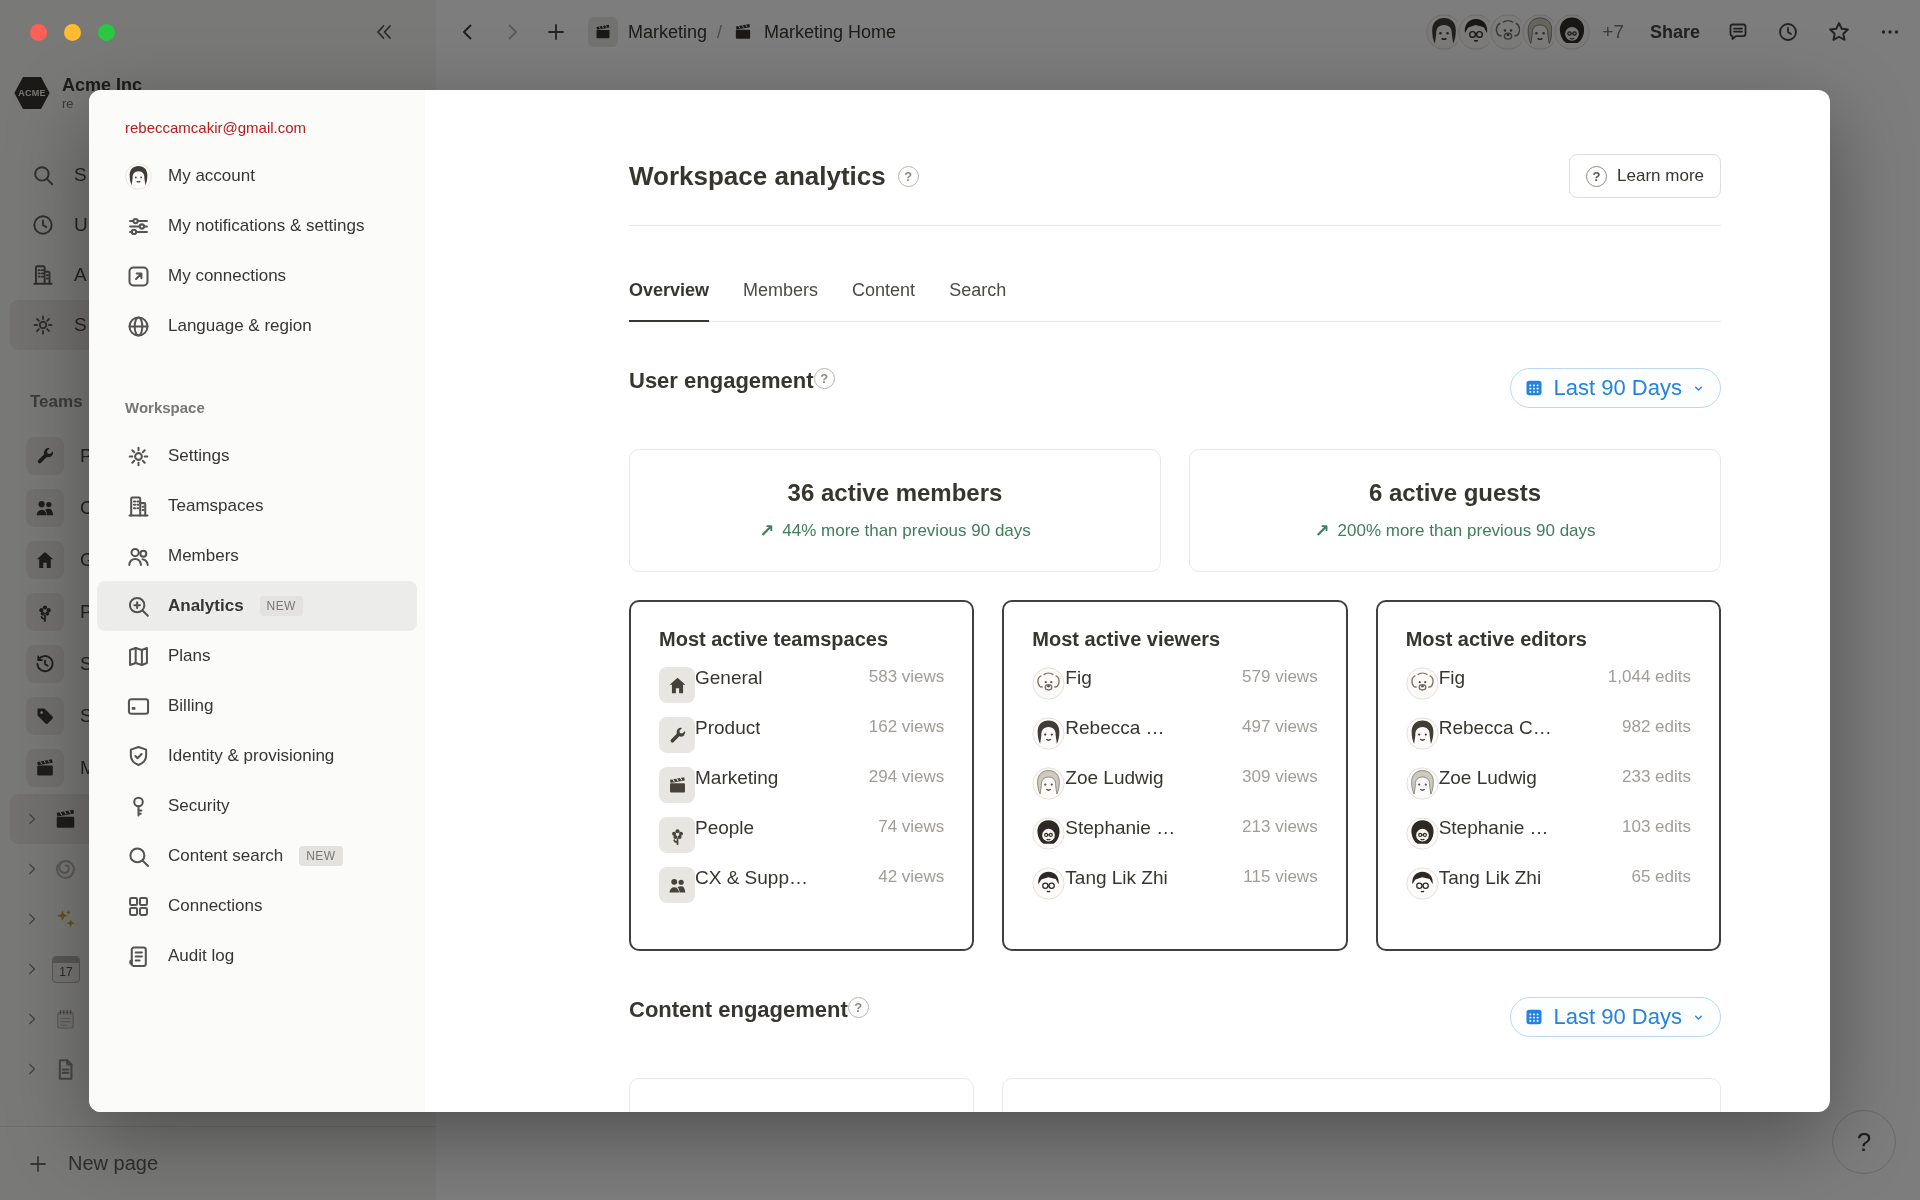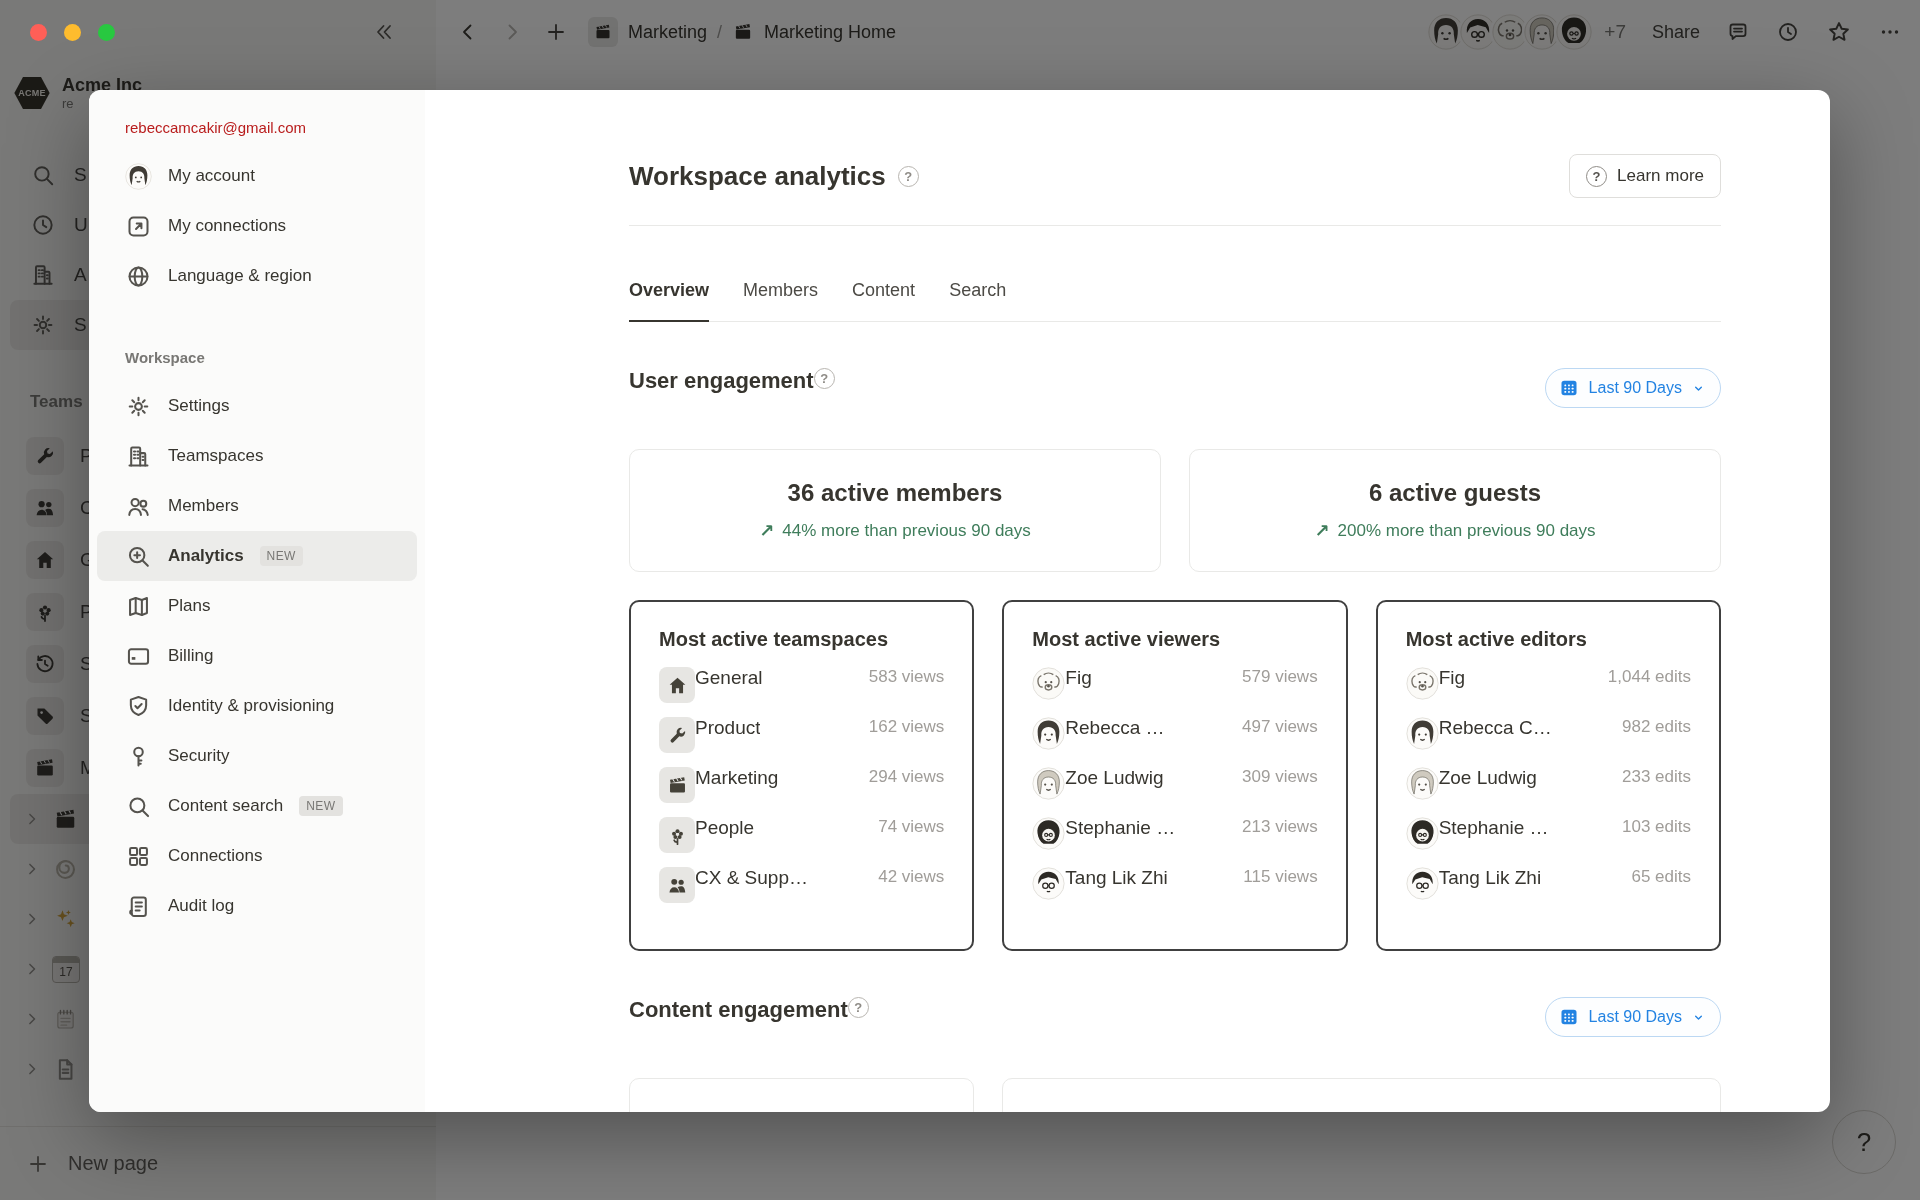--- a/index.html
+++ b/index.html
@@ -16,21 +16,21 @@
   .nav-ctls{position:absolute;left:456px;top:0;height:64px;display:flex;align-items:center;gap:20px}
   .crumb{display:flex;align-items:center;gap:10px;font-size:18px;color:#37352f}
   .crumb .badge-ic{width:30px;height:30px;border-radius:6px;background:#e9e8e6;display:flex;align-items:center;justify-content:center;color:#33312c}
   .crumb .sep{color:#9b9a97}
   .top-right{position:absolute;right:18px;top:0;height:64px;display:flex;align-items:center;gap:26px;color:#44423d}
   .avatars{display:flex;align-items:center}
   .av{width:36px;height:36px;border-radius:50%;background:#fcfbf9;border:2px solid #fff;margin-left:-8px;overflow:hidden}
   .av:first-child{margin-left:0}
   .av svg{width:100%;height:100%;display:block}
   .plus7{font-size:19px;color:#787774;margin-left:10px}
-  .share{font-size:18px;font-weight:400}
+  .share{font-size:18px;font-weight:700}
 
   
   .sidebar{position:absolute;top:64px;bottom:74px;left:0;width:436px;background:#f7f7f5;overflow:hidden}
   .acme-row{height:46px;margin:6px 14px 0;display:flex;align-items:center;gap:12px}
   .acme-logo{width:36px;height:34px;background:#343129;color:#f2f0eb;font-size:9px;font-weight:bold;
     display:flex;align-items:center;justify-content:center;letter-spacing:.3px;
     clip-path:polygon(25% 3%,75% 3%,99% 50%,75% 97%,25% 97%,1% 50%)}
   .acme-name{font-size:18px;font-weight:600;line-height:21px}
   .acme-sub{font-size:13px;color:#787774;line-height:15px}
   .sb-row{height:50px;display:flex;align-items:center;padding:0 14px 0 30px;gap:18px;font-size:19px;color:#454340}
@@ -84,21 +84,21 @@
     display:flex;align-items:center;justify-content:center;flex:none;box-sizing:border-box}
   .learn{margin-left:auto;height:42px;border:1px solid #dfdedb;border-radius:8px;background:#fff;display:flex;
     align-items:center;gap:10px;padding:0 16px;font-size:17px;font-weight:500;color:#37352f}
   .m-div{margin-top:29px;border-top:1px solid #e9e9e7}
   .tabs{margin-top:50px;display:flex;gap:34px;border-bottom:1px solid #e9e9e7}
   .tab{font-size:18px;color:#4c4a45;padding-bottom:16px;line-height:28px}
   .tab.active{color:#37352f;font-weight:600;border-bottom:2.5px solid #37352f;margin-bottom:-1px}
   .sec-head{margin-top:46px;height:44px;display:flex;align-items:flex-start;}
   .sec-head h2{font-size:22px;font-weight:700;margin:0}
   .pill{margin-left:auto;height:40px;box-sizing:border-box;display:flex;align-items:center;gap:9px;
-    padding:0 14px 0 12px;border:1px solid #bcd8f3;border-radius:20px;color:#2383e2;font-size:16px;font-weight:500;background:#fdfeff}
+    padding:0 14px 0 12px;border:1px solid #bcd8f3;border-radius:20px;color:#2383e2;font-size:22px;font-weight:500;background:#fdfeff}
   .pill svg.cal{width:22px;height:22px}
   .pill svg.chv{width:15px;height:15px;stroke-width:2.2}
   .stats{margin-top:37px;display:grid;grid-template-columns:1fr 1fr;gap:28px}
   .stat{height:123px;border:1px solid #e9e9e7;border-radius:10px;display:flex;flex-direction:column;align-items:center;justify-content:center;gap:13px;box-sizing:border-box}
   .stat .val{font-size:24px;font-weight:600}
   .stat .delta{display:flex;align-items:center;gap:8px;font-size:17px;color:#3f7d5b}
   .stat .arr{font-size:18px;font-weight:600}
   .lists{margin-top:28px;display:grid;grid-template-columns:1fr 1fr 1fr;gap:28px}
   .lcard{height:351px;border:2px solid #404040;border-radius:10px;padding:26px 28px;box-sizing:border-box}
   .lcard h3{margin:0 0 16px;font-size:20px;font-weight:700}
@@ -597,20 +597,26 @@
     <div class="sn-email">rebeccamcakir@gmail.com</div>
     <div class="sn-rows1">
       <div class="sn-row">
           <span class="avm"><svg>
               <use href="#av-w1"></use>
             </svg></span>
           <span>My account</span>
         </div>
       <div class="sn-row">
           <svg class="ic">
+            <use href="#s-sliders"></use>
+          </svg>
+          <span>My notifications &amp; settings</span>
+        </div>
+      <div class="sn-row">
+          <svg class="ic">
             <use href="#s-arrowbox"></use>
           </svg>
           <span>My connections</span>
         </div>
       <div class="sn-row">
           <svg class="ic">
             <use href="#s-globe"></use>
           </svg>
           <span>Language &amp; region</span>
         </div>

